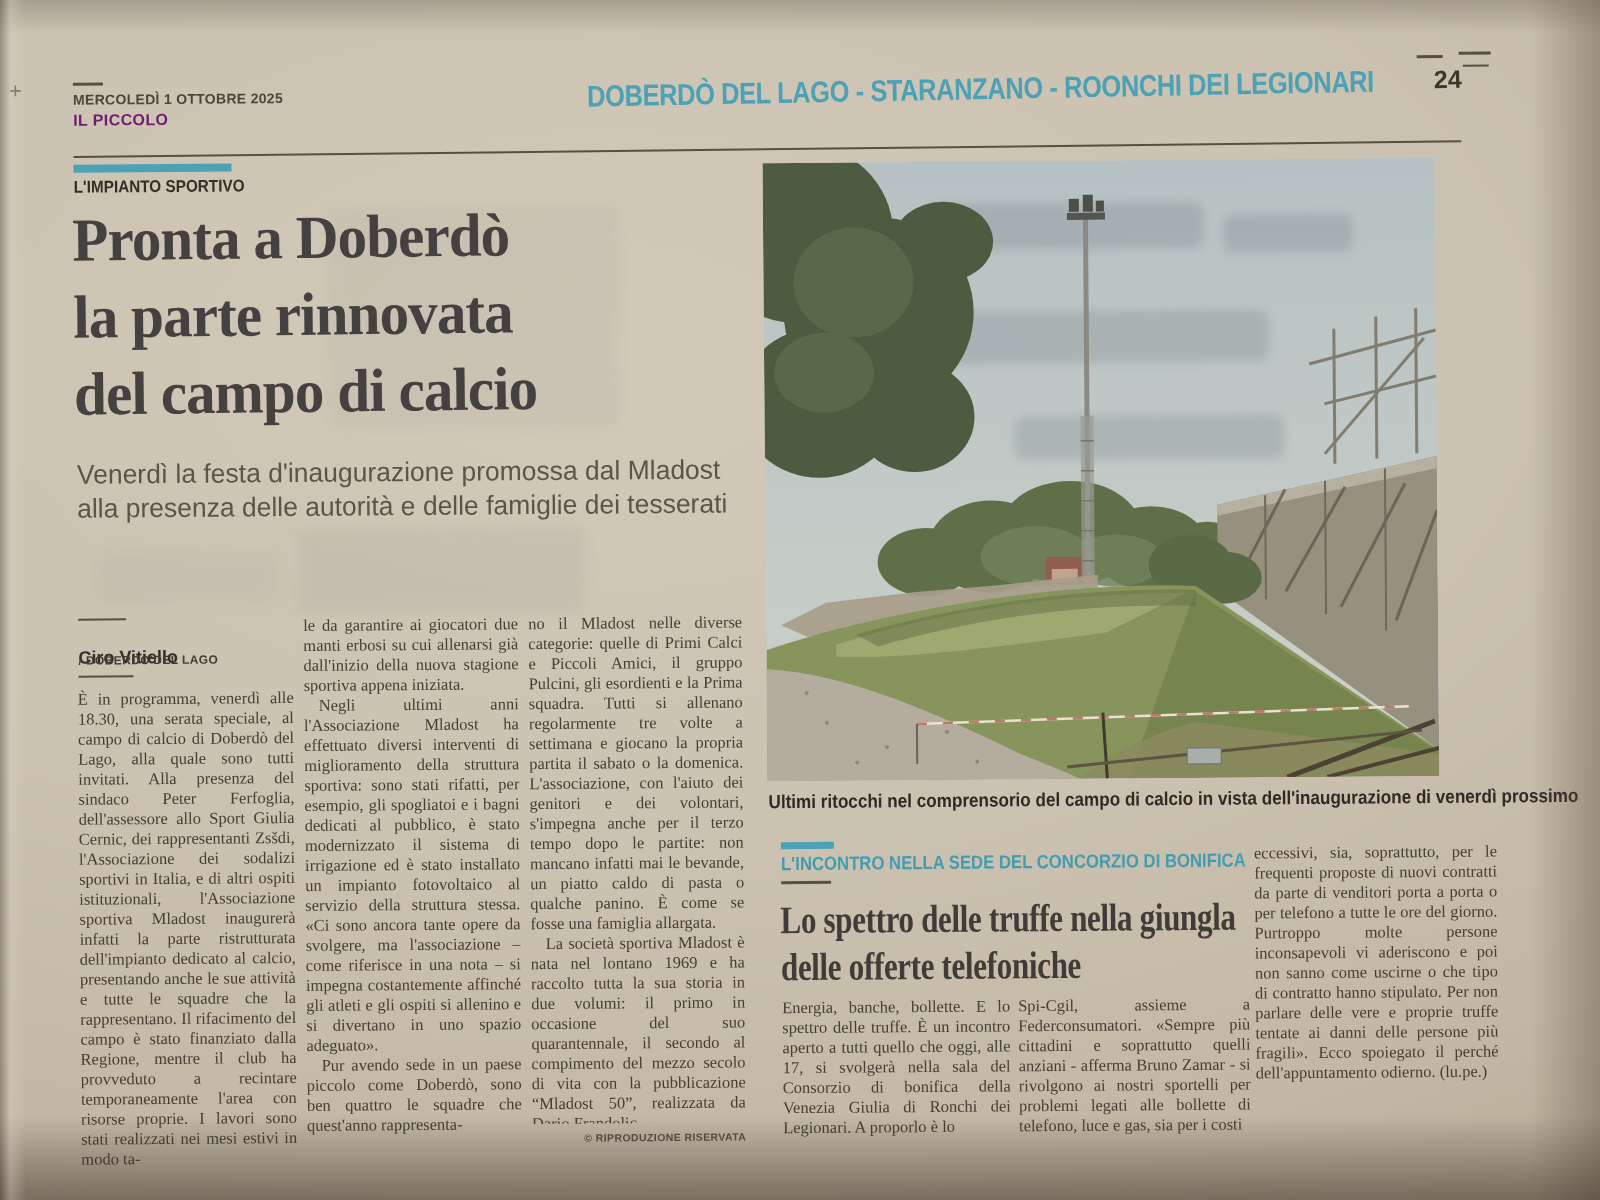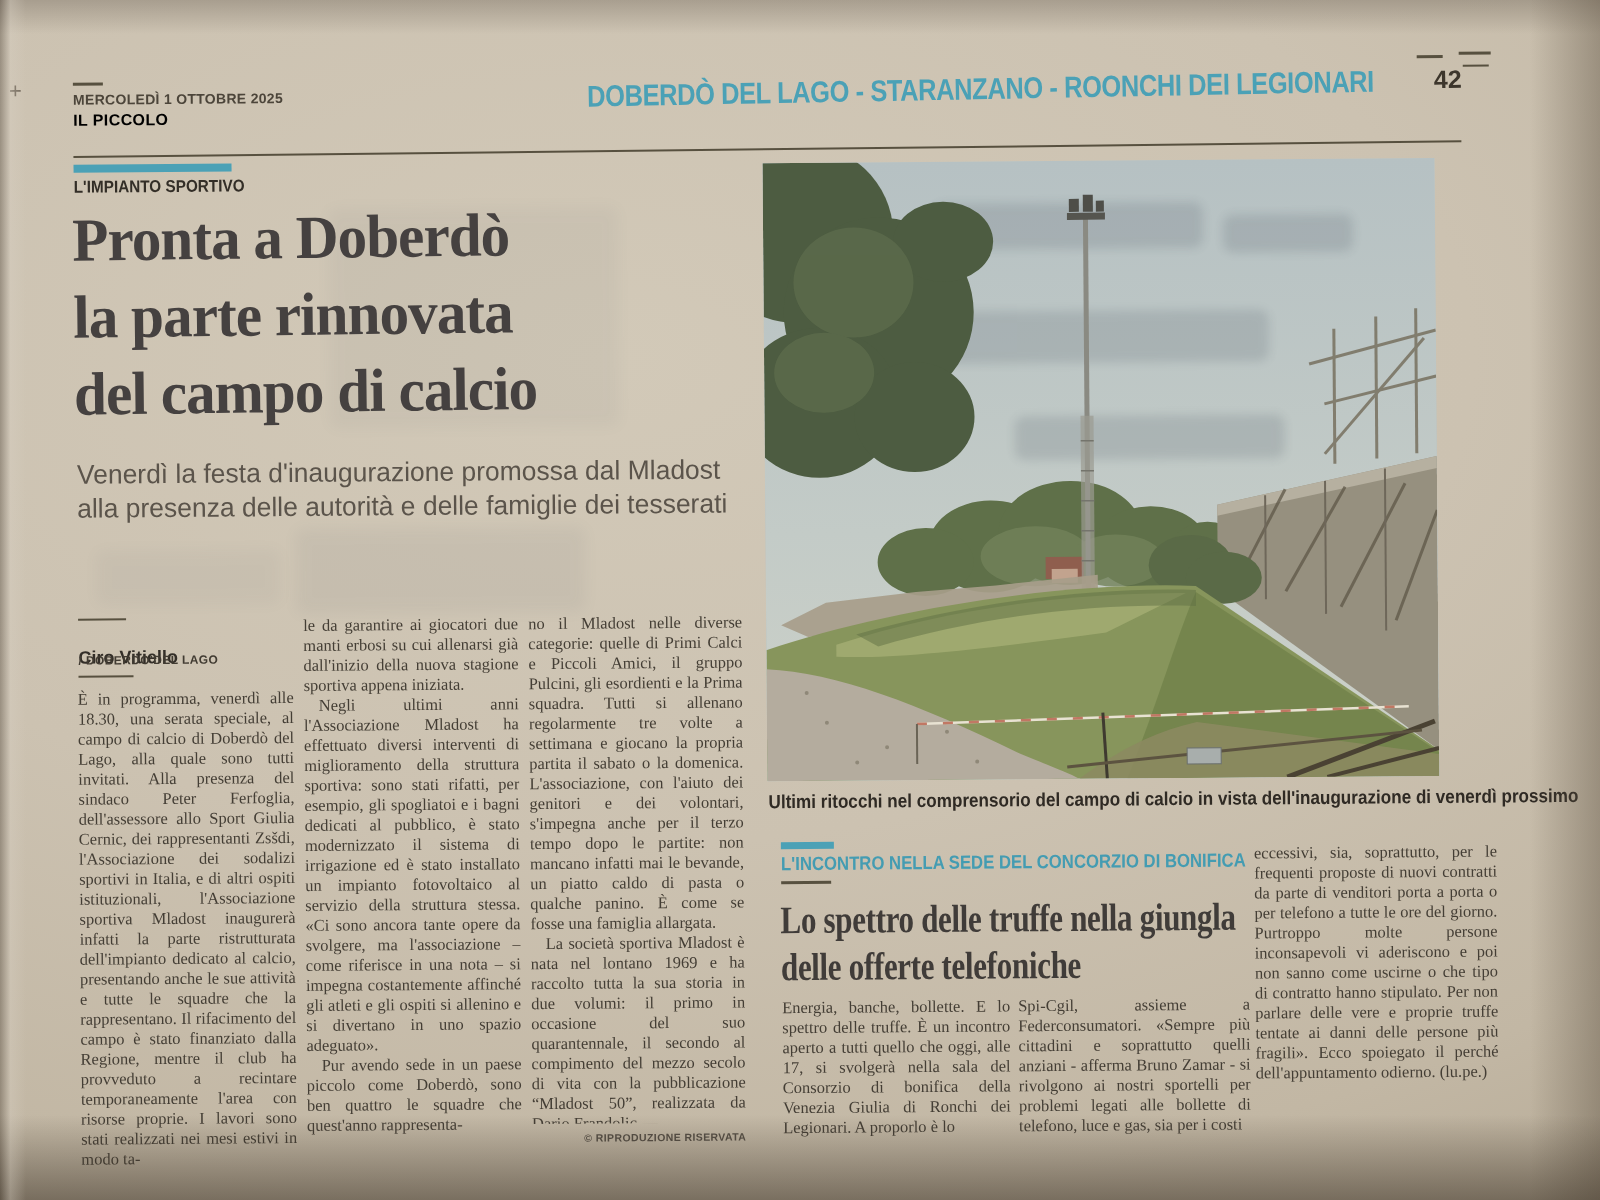--- a/index.html
+++ b/index.html
@@ -16,21 +16,21 @@
   .shade-bottom{left:0;bottom:0;width:1600px;height:85px;
     background:linear-gradient(0deg, rgba(62,52,40,.55), rgba(62,52,40,0));}
   .shade-left{left:0;top:0;width:26px;height:1200px;
     background:linear-gradient(90deg, rgba(58,48,38,.35), rgba(216,208,196,.35) 40%, rgba(216,208,196,0));}
   .ghost{background:#414c56;filter:blur(7px);border-radius:8px;pointer-events:none;}
   .tilt{transform:rotate(-0.45deg);transform-origin:50% 40%;}
   
   .plus{color:#6d6355;font-size:22px;}
   .rule{background:#57503f;}
   .date{font-size:14px;font-weight:bold;color:#4c453a;letter-spacing:.3px;}
-  .masthead{font-size:16px;font-weight:bold;color:#000000;letter-spacing:.4px;}
+  .masthead{font-size:16px;font-weight:bold;color:#701a75;letter-spacing:.4px;}
   .region{font-size:30px;font-weight:bold;color:#4ba1b6;letter-spacing:-.5px;
     transform:scaleX(.85) rotate(-.55deg);transform-origin:left top;white-space:nowrap;}
   .pagenum{font-size:25px;font-weight:bold;color:#3d362c;}
   
   .tealbar{background:#4ba1b6;}
   .kicker1{font-size:17px;font-weight:bold;color:#332e27;letter-spacing:0;
     transform:scaleX(.9);transform-origin:left top;white-space:nowrap;}
   .headline1{font-family:"Liberation Serif",serif;font-size:61px;font-weight:bold;
     color:#454140;line-height:77px;letter-spacing:-1px;white-space:pre-line;
     transform:scaleX(.97) rotate(-.25deg);transform-origin:left top;}
@@ -63,21 +63,21 @@
 
   <div class="abs plus" style="left:12px;top:72px;">+</div>
 
   <div class="abs rule" style="left:76px;top:77px;width:30px;height:3px;"></div>
   <div class="abs date" style="left:76px;top:86px;">MERCOLEDÌ 1 OTTOBRE 2025</div>
   <div class="abs masthead" style="left:76px;top:106px;">IL PICCOLO</div>
   <div class="abs region" style="left:590px;top:78px;">DOBERDÒ DEL LAGO - STARANZANO - ROONCHI DEI LEGIONARI</div>
   <div class="abs rule" style="left:1420px;top:60px;width:26px;height:3px;"></div>
   <div class="abs rule" style="left:1462px;top:57px;width:32px;height:3px;"></div>
   <div class="abs rule" style="left:1466px;top:70px;width:26px;height:2px;"></div>
-  <div class="abs pagenum" style="left:1437px;top:70px;transform:rotate(-1deg);">42</div>
+  <div class="abs pagenum" style="left:1437px;top:70px;transform:rotate(-1deg);">24</div>
   <div class="abs rule" style="left:76px;top:148px;width:1388px;height:2px;transform:rotate(-.2deg);"></div>
 
   <div class="abs ghost" style="left:330px;top:205px;width:290px;height:220px;opacity:.045;"></div>
   <div class="abs ghost" style="left:295px;top:525px;width:290px;height:85px;opacity:.055;"></div>
   <div class="abs ghost" style="left:95px;top:545px;width:185px;height:55px;opacity:.04;"></div>
 
   <div class="abs tealbar" style="left:76px;top:159px;width:158px;height:8px;"></div>
   <div class="abs kicker1" style="left:76px;top:172px;">L'IMPIANTO SPORTIVO</div>
   <h1 class="abs headline1" style="left:74px;top:196px;margin:0;">Pronta a Doberdò
 la parte rinnovata

